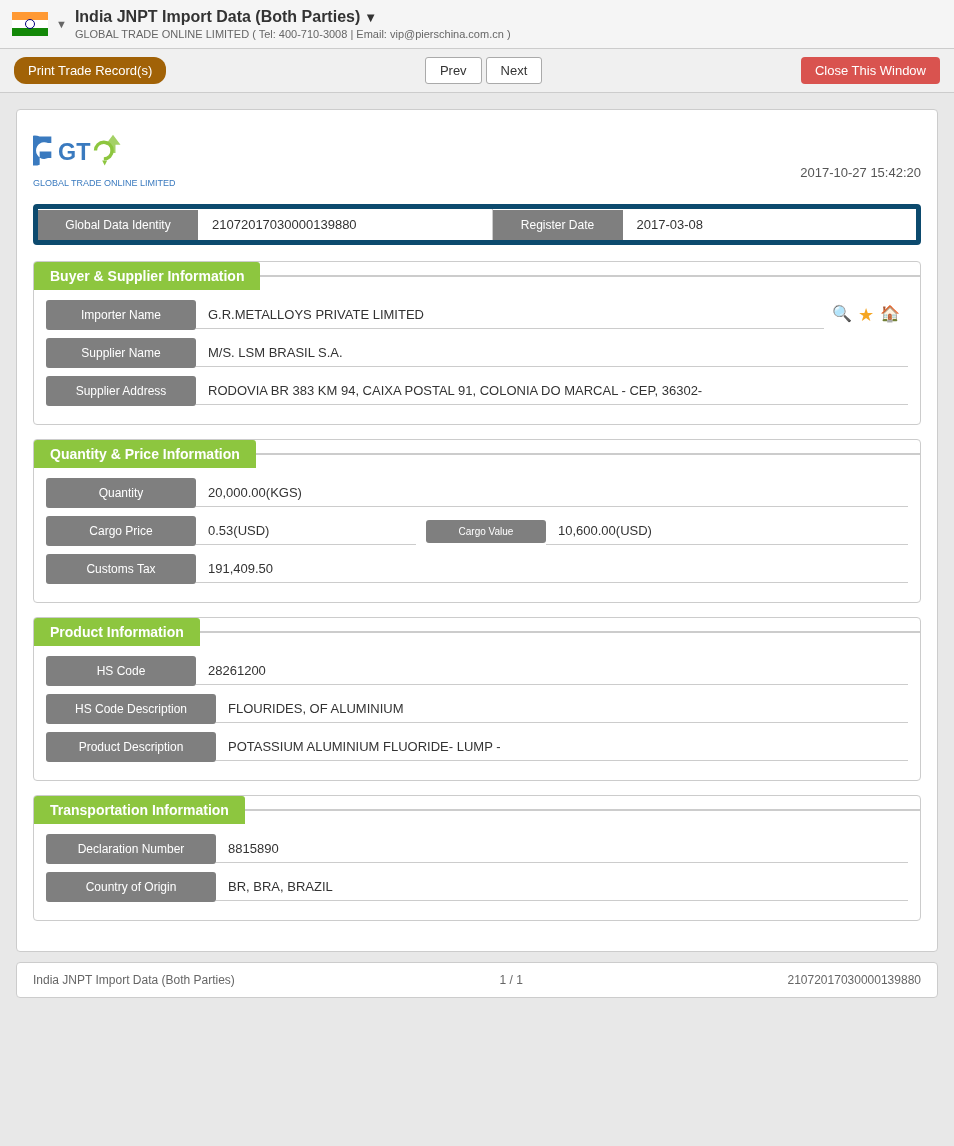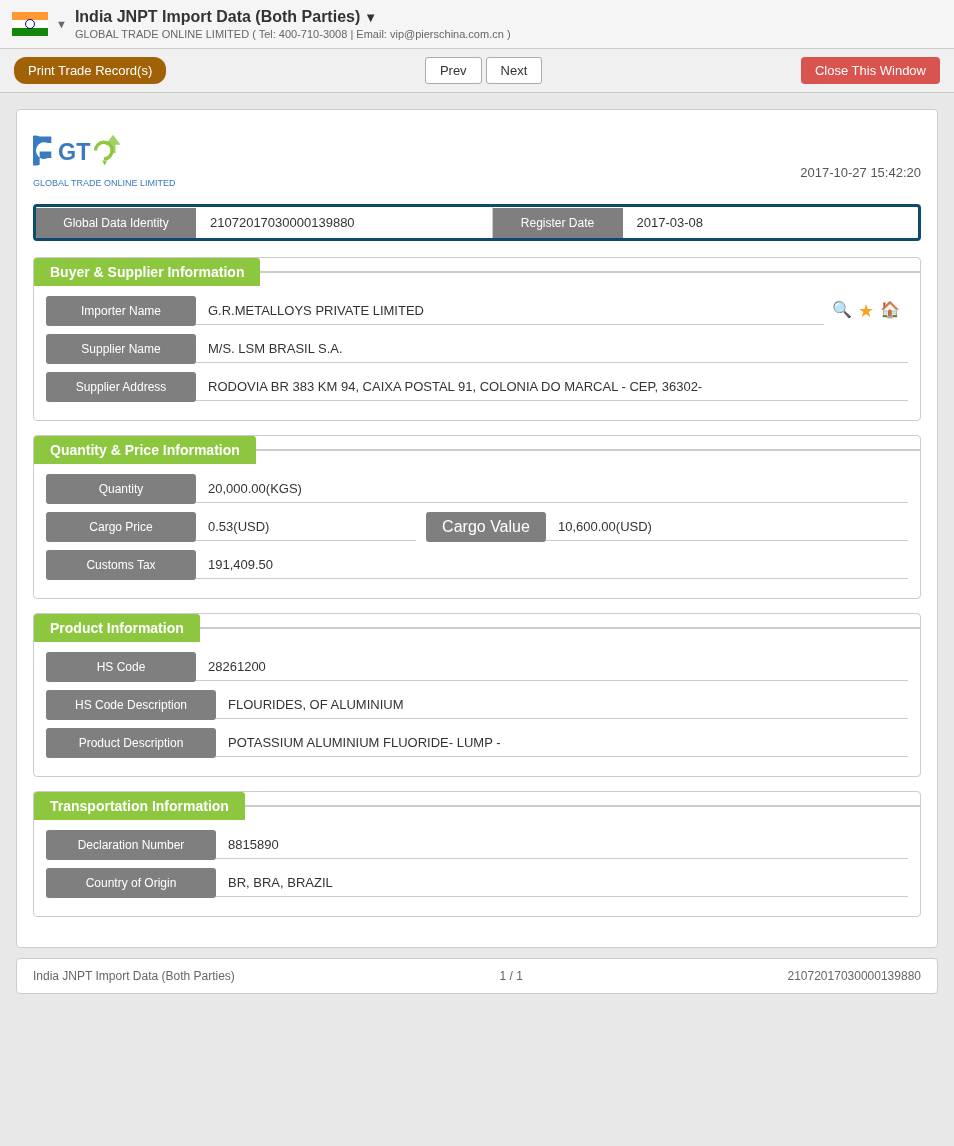--- a/index.html
+++ b/index.html
@@ -144,21 +144,21 @@
     .record-datetime {
       font-size: 13px;
       color: #555;
       margin-top: 30px;
     }
 
     
     .identity-row {
       display: flex;
       align-items: center;
-      border: 3px solid #0c4a6e;
+      border: 5px solid #0c4a6e;
       border-radius: 4px;
       margin-bottom: 16px;
       overflow: hidden;
     }
     .id-label {
       background: #7f7f7f;
       color: white;
       padding: 8px 14px;
       font-size: 12px;
       min-width: 160px;
@@ -247,21 +247,21 @@
       flex: 1;
       color: #333;
       font-size: 13px;
       max-width: 220px;
     }
     .field-label-inline {
       background: #7f7f7f;
       color: white;
       padding: 6px 12px;
       border-radius: 3px;
-      font-size: 16px;
+      font-size: 10px;
       min-width: 120px;
       text-align: center;
       margin-left: 10px;
     }
     .field-value-right {
       padding: 6px 12px;
       border-bottom: 1px solid #ccc;
       flex: 1;
       color: #333;
       font-size: 13px;

